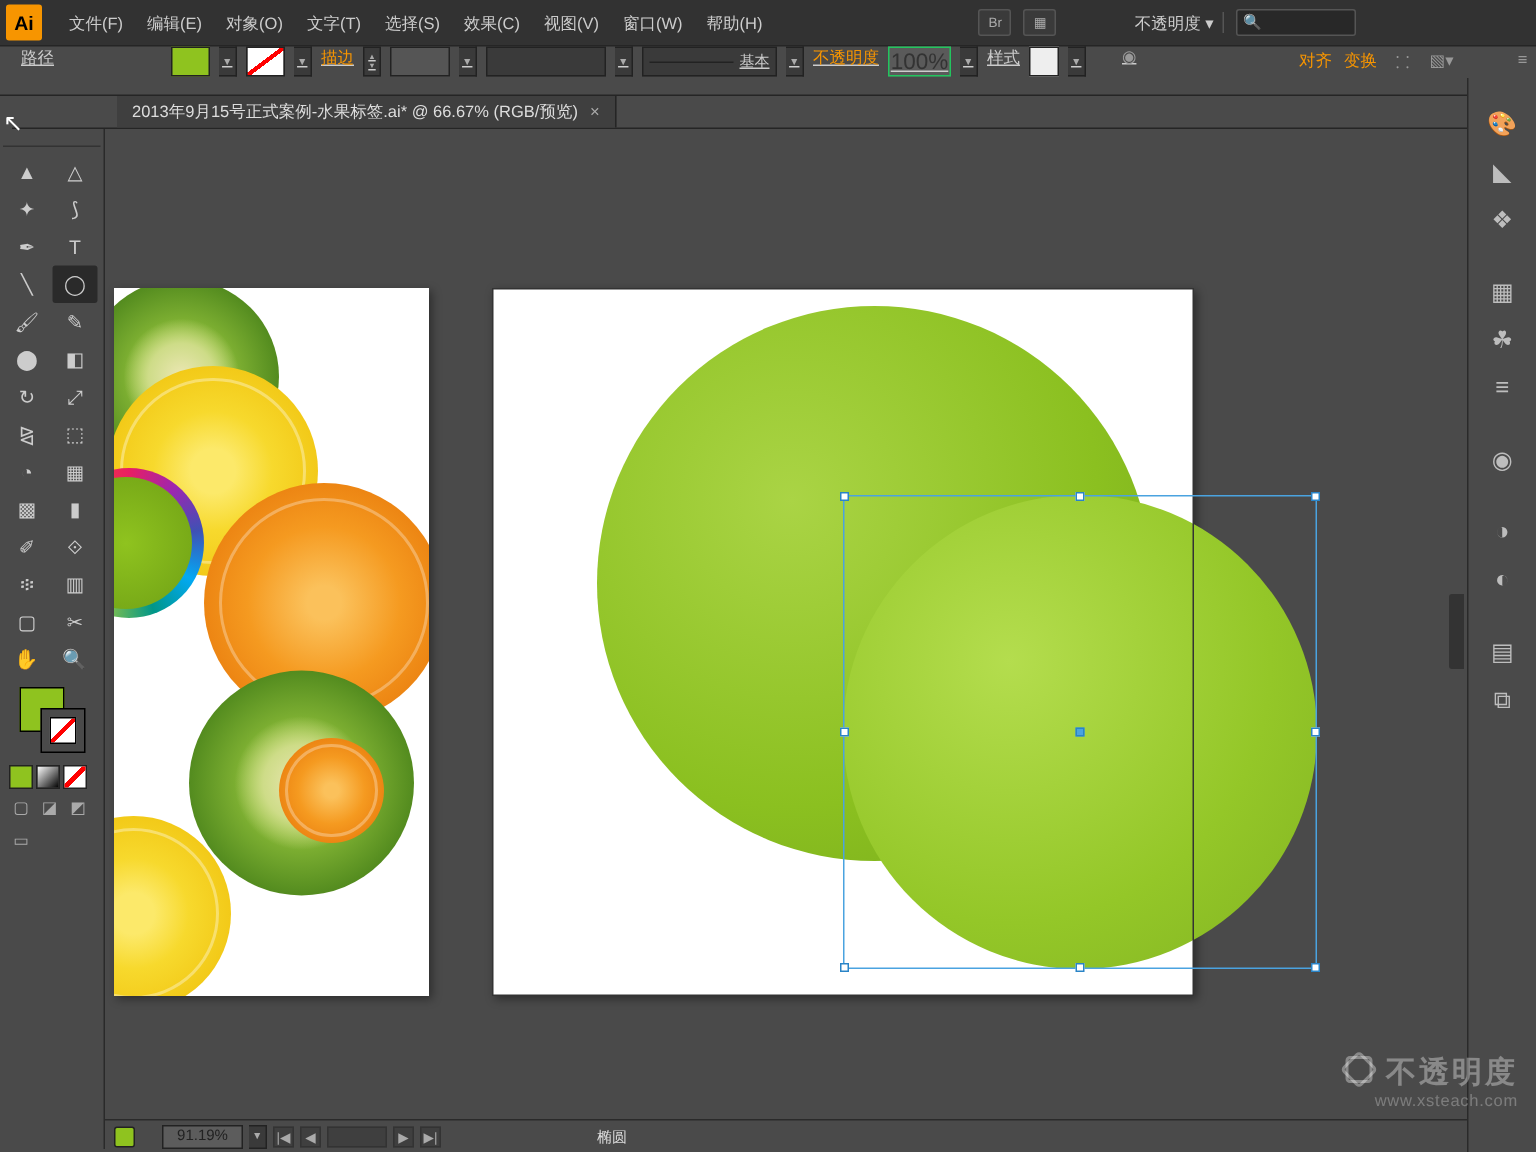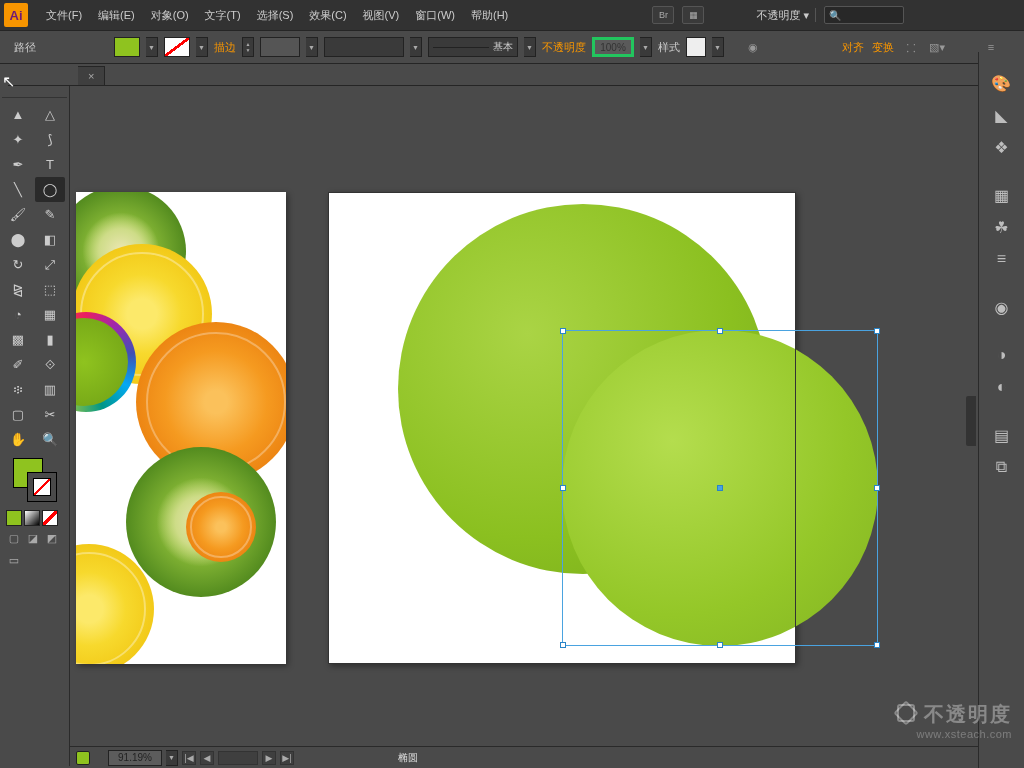--- a/index.html
+++ b/index.html
@@ -3,42 +3,42 @@
 <meta charset="utf-8">
 <style>
 * { margin: 0; padding: 0; box-sizing: border-box; font-family: "Microsoft YaHei", Arial, sans-serif; }
 body { width: 1024px; height: 768px; background: #4a4a4a; overflow: hidden; position: relative; }
 
 .window-controls { position: absolute; top: 0; right: 0; display: flex; }
 .win-btn { width: 36px; height: 24px; background: #323232; color: #ccc; display: flex; align-items: center; justify-content: center; font-size: 14px; cursor: pointer; }
 .win-btn.close { background: #3a3a3a; }
 
 .menubar { height: 30px; background: #323232; display: flex; align-items: center; padding-left: 4px; color: #ccc; font-size: 11px; position: relative; }
-.app-logo { width: 24px; height: 24px; background: #f79500; color: #701a75; display: flex; align-items: center; justify-content: center; font-weight: bold; font-size: 13px; margin-right: 10px; border-radius: 2px; }
+.app-logo { width: 24px; height: 24px; background: #f79500; color: #000000; display: flex; align-items: center; justify-content: center; font-weight: bold; font-size: 13px; margin-right: 10px; border-radius: 2px; }
 .menu-item { padding: 0 8px; cursor: pointer; }
 .menubar-right { position: absolute; right: 120px; display: flex; align-items: center; gap: 8px; }
 .icon-btn { width: 22px; height: 18px; border: 1px solid #555; background: #3a3a3a; border-radius: 2px; font-size: 9px; color: #aaa; display: flex; align-items: center; justify-content: center; }
 .workspace-dd { padding: 1px 6px; font-size: 11px; color: #ccc; border-right: 1px solid #555; height: 14px; display: flex; align-items: center; }
 .search-box { width: 80px; height: 18px; background: #282828; border: 1px solid #555; border-radius: 2px; display: flex; align-items: center; padding-left: 4px; }
 .search-icon { font-size: 10px; color: #666; }
 
-.control-bar { height: 34px; background: #4a4a4a; border-top: 1px solid #252525; border-bottom: 1px solid #252525; display: flex; align-items: center; padding: 0 6px; gap: 6px; font-size: 11px; color: #ccc; position: relative; }
+.control-bar { height: 34px; background: #4a4a4a; border-top: 1px solid #252525; border-bottom: 1px solid #252525; display: flex; align-items: flex-start; padding: 0 6px; gap: 6px; font-size: 11px; color: #ccc; position: relative; text-decoration: underline; }
 .control-bar .label { color: #f79500; font-size: 11px; }
 .ctrl-input { height: 20px; background: #3a3a3a; border: 1px solid #222; display: flex; align-items: center; }
 .fill-swatch { width: 26px; height: 20px; background: #8fc31f; border: 1px solid #222; }
 .stroke-swatch { width: 26px; height: 20px; background: linear-gradient(to bottom right, #fff 0%, #fff 45%, red 45%, red 55%, #fff 55%); border: 1px solid #222; }
 .dd-arrow { width: 12px; height: 20px; background: #3a3a3a; border: 1px solid #222; border-left: none; display: flex; align-items: center; justify-content: center; font-size: 7px; color: #aaa; }
 .stroke-weight { width: 40px; background: #555; }
 .stroke-profile { width: 80px; }
 .brush-def { width: 90px; display: flex; align-items: center; justify-content: flex-end; padding-right: 4px; font-size: 10px; }
 .brush-line { flex: 1; border-top: 1px solid #222; margin: 0 4px; }
 .opacity-label { color: #f79500; }
-.opacity-val { width: 42px; height: 20px; background: #5a5a5a; border: 3px solid #22c55e; color: #333; display: flex; align-items: center; justify-content: center; font-size: 10px; }
+.opacity-val { width: 42px; height: 20px; background: #5a5a5a; border: 1px solid #22c55e; color: #333; display: flex; align-items: center; justify-content: center; font-size: 15px; }
 .style-swatch { width: 20px; height: 20px; background: #eee; border: 1px solid #222; }
-.cb-right { position: absolute; right: 24px; display: flex; align-items: center; gap: 8px; }
+.cb-right { position: absolute; right: 0; display: flex; align-items: center; gap: 8px; }
 .cb-right span { color: #f79500; font-size: 11px; }
 .cb-right .ico { width: 18px; height: 18px; display: flex; align-items: center; justify-content: center; color: #999; }
 .cb-sel { display: flex; align-items: center; width: 60px; padding-left: 8px; }
 
 .tab-bar { height: 22px; background: #4a4a4a; display: flex; align-items: flex-end; padding-left: 70px; font-size: 11px; border-bottom: 1px solid #252525; margin-left: 8px; }
 .doc-tab { padding: 3px 10px; background: #3f3f3f; color: #ddd; display: flex; align-items: center; gap: 8px; border-top: 1px solid #252525; border-right: 1px solid #252525; }
 .tab-close { font-size: 11px; color: #aaa; cursor: pointer; }
 
 .main { display: flex; height: 680px; }
 
@@ -171,20 +171,21 @@
     <span>变换</span>
     <div class="ico">⸬</div>
     <div class="ico">▧▾</div>
     <div style="width:20px"></div>
     <div class="ico">≡</div>
   </div>
 </div>
 
 <div class="tab-bar">
   <div class="doc-tab">
+    <span>2013年9月15号正式案例-水果标签.ai* @ 66.67% (RGB/预览)</span>
     <span class="tab-close">×</span>
   </div>
 </div>
 
 <span class="cursor-icon">↖</span>
 
 <div class="main">
 
   <div class="toolbox">
     <div style="height:8px;border-bottom:1px solid #333;margin-bottom:4px"></div>

